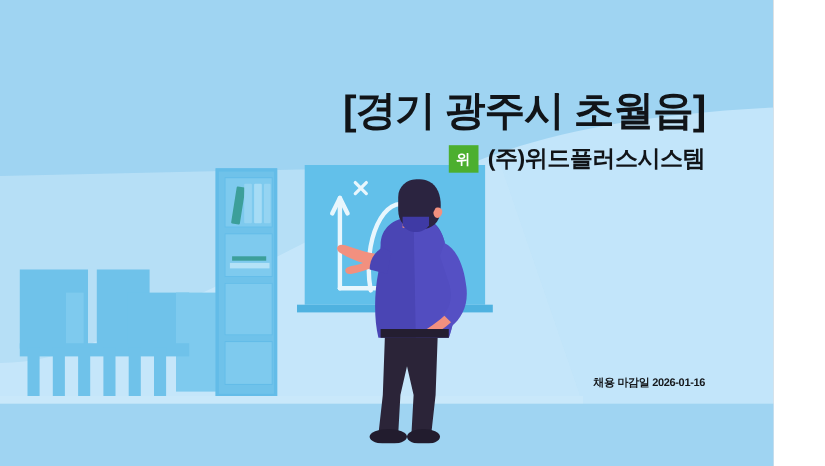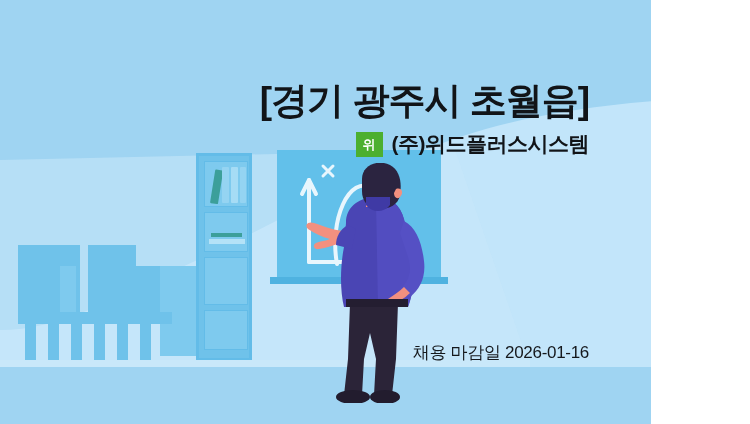--- a/index.html
+++ b/index.html
@@ -2,21 +2,21 @@
 <html><head>
 <meta charset="utf-8">
 <style>
   html, body {
     margin: 0;
     padding: 0;
     background: #ffffff;
   }
   #poster {
     position: relative;
-    width: 651px;
+    width: 703px;
     height: 424px;
     overflow: hidden;
     background: #a3a3a3;
     font-family: "Liberation Sans", "DejaVu Sans", sans-serif;
   }
 
   
   .bg-base {
     position: absolute;
     inset: 0;
@@ -164,22 +164,22 @@
   .company {
     font-size: 21px;
     font-weight: 700;
     color: #111418;
     letter-spacing: -0.5px;
   }
   .deadline {
     position: absolute;
     right: 62px;
     top: 341px;
-    font-size: 17px;
-    font-weight: 400;
+    font-size: 10px;
+    font-weight: 700;
     color: #15181c;
     letter-spacing: -0.3px;
     white-space: nowrap;
   }
 </style>
 </head>
 <body>
 
 <div id="poster">
 

